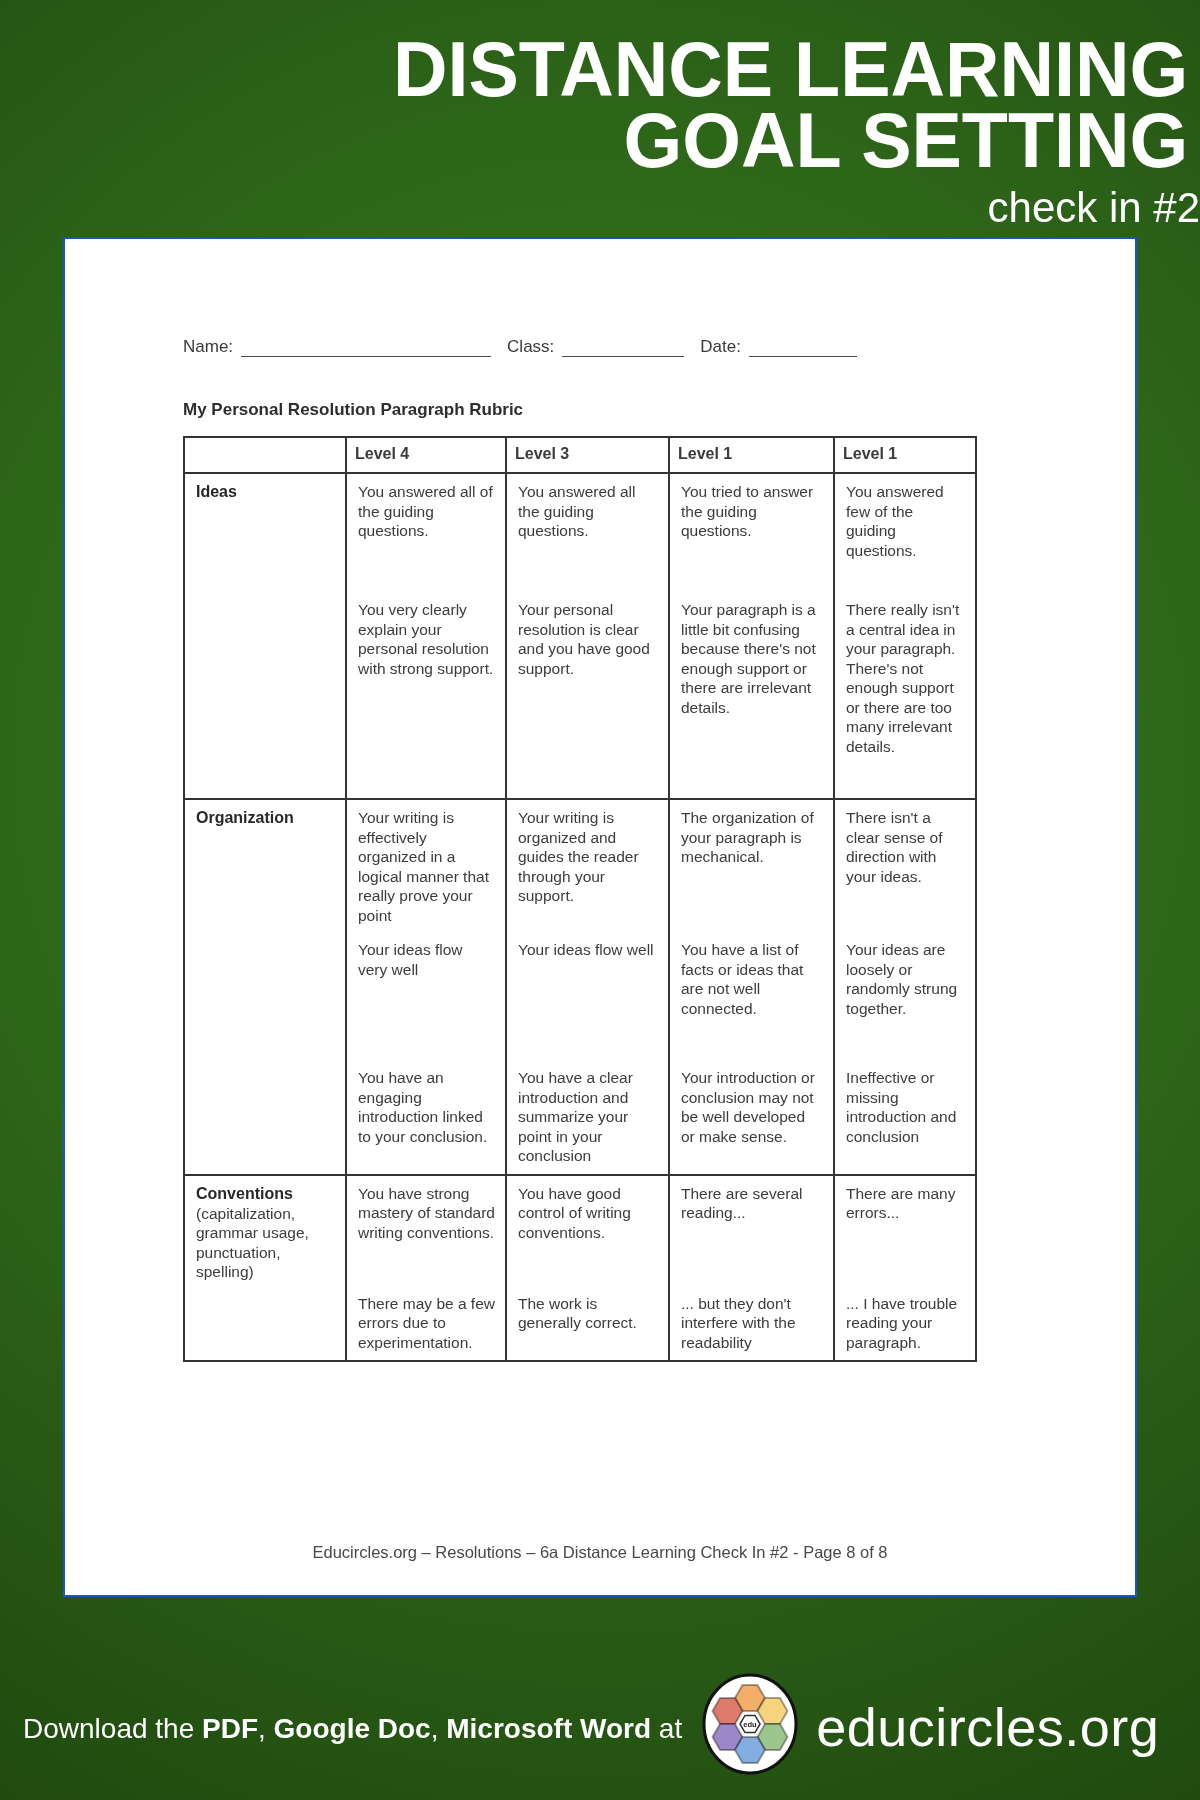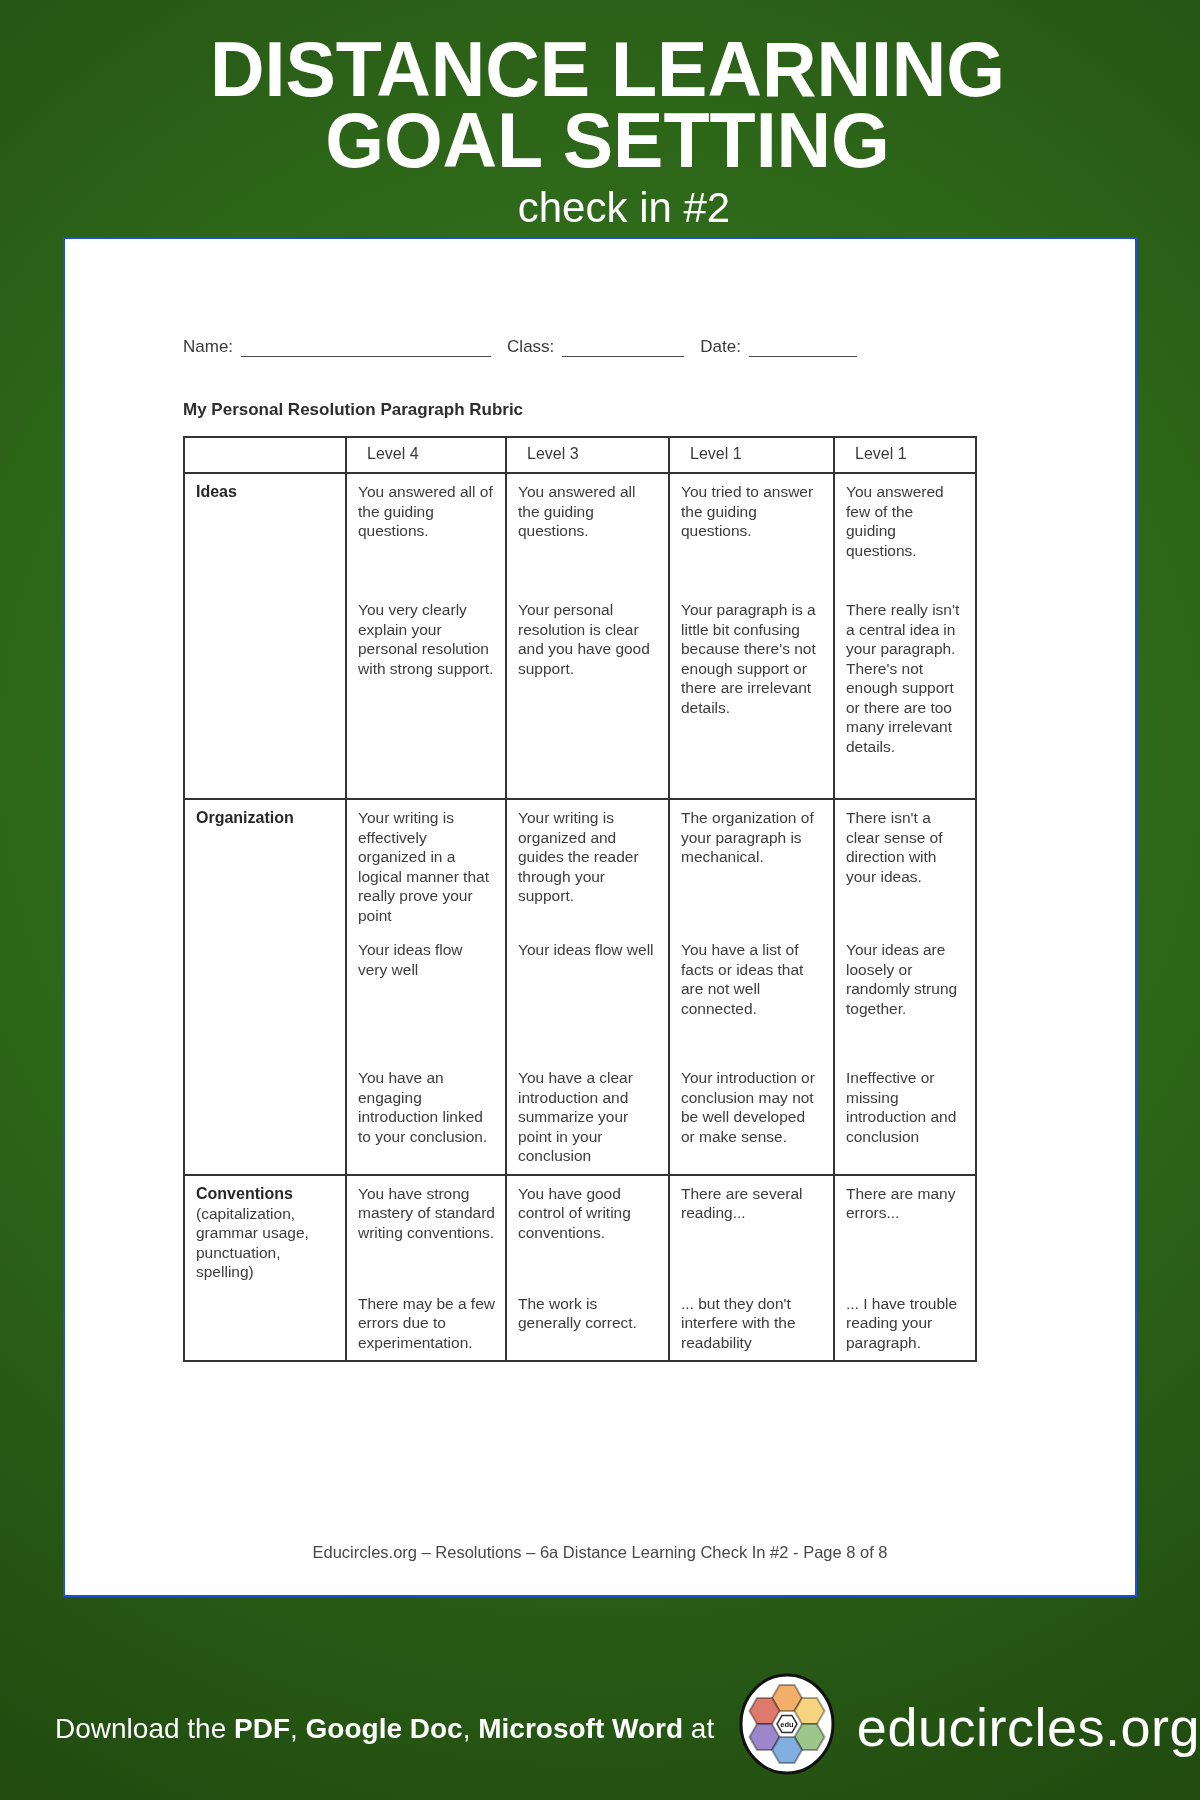--- a/index.html
+++ b/index.html
@@ -2,55 +2,55 @@
 <html><head>
 <meta charset="utf-8">
 <style>
   html,body{margin:0;padding:0;}
   body{
     width:1200px;height:1800px;position:relative;overflow:hidden;
     font-family:"Liberation Sans", sans-serif;
     background:radial-gradient(ellipse 140% 95% at 50% 42%, #387c20 0%, #2d6519 38%, #20490f 72%, #132f09 100%);
   }
   
-  .header{position:absolute;top:0;left:15px;right:0;height:237px;text-align:center;padding-top:34px;box-sizing:border-box;}
+  .header{position:absolute;top:0;left:15px;right:0;height:237px;text-align:right;padding-top:34px;box-sizing:border-box;}
   .title-line{font-size:77px;font-weight:800;color:#ffffff;line-height:71px;letter-spacing:0px;transform:scaleX(.98);transform-origin:center;}
   .subtitle{font-size:42px;color:#ffffff;margin-top:10px;line-height:44px;margin-left:33px;}
   
   .page{
     position:absolute;left:63px;top:237px;width:1074px;height:1360px;box-sizing:border-box;
     background:#ffffff;border:2px solid #1d4ed8;
   }
   .page-inner{padding:0 0 0 118px;}
   .name-row{margin-top:98px;font-size:17px;color:#3a3a3a;display:flex;align-items:flex-end;width:760px;}
   .field-label{white-space:nowrap;}
   .uline{display:inline-block;border-bottom:1.6px solid #4a4a4a;height:18px;margin:0 16px 0 8px;}
   .uline-name{width:250px;}
   .uline-class{width:122px;}
   .uline-date{width:108px;margin-right:0;}
   .rubric-title{margin-top:43px;font-size:17px;font-weight:bold;color:#2e2e2e;}
   table.rubric{border-collapse:collapse;table-layout:fixed;width:792px;margin-top:16px;}
   table.rubric th, table.rubric td{border:2px solid #343434;vertical-align:top;text-align:left;box-sizing:border-box;}
-  table.rubric th{font-weight:400;font-size:16px;color:#3c3c3c;height:36px;padding:7px 6px 0 20px;}
+  table.rubric th{font-weight:700;font-size:16px;color:#3c3c3c;height:36px;padding:7px 6px 0 8px;}
   table.rubric td{padding:8px 10px 8px 11px;}
   .cp{margin:0;font-size:15.5px;line-height:19.5px;color:#3c3c3c;}
   .lbl{margin:0;font-size:16px;line-height:20px;font-weight:bold;color:#282828;}
   .note{margin:0;font-size:15.5px;line-height:19.5px;color:#3c3c3c;}
   .mh118{min-height:118px;}
   .mh132{min-height:132px;}
   .mh128{min-height:128px;}
   .mh110{min-height:110px;}
   tr.r-ideas{height:326px;padding-left:40px;}
   tr.r-org{height:288px;}
   tr.r-conv{height:186px;}
   .doc-footer{position:absolute;left:0;right:0;bottom:33px;text-align:center;font-size:16.5px;color:#484848;}
   
   .bottom-bar{
     position:absolute;left:0;right:0;bottom:0;height:150px;box-sizing:border-box;
-    display:flex;align-items:flex-end;padding:0 0 24px 55px;justify-content:space-between;
+    display:flex;align-items:flex-end;padding:0 0 24px 23px;
   }
   .download-text{font-size:28px;color:#ffffff;line-height:38px;padding-bottom:28px;white-space:nowrap;}
   .download-text b{font-weight:bold;}
   .logo-wrap{width:104px;height:104px;margin:0 14px 0 16px;flex:0 0 auto;}
   .brand-text{font-size:54px;color:#ffffff;letter-spacing:.5px;padding-bottom:18px;}
 </style>
 </head>
 <body>
 
 <div class="header">

